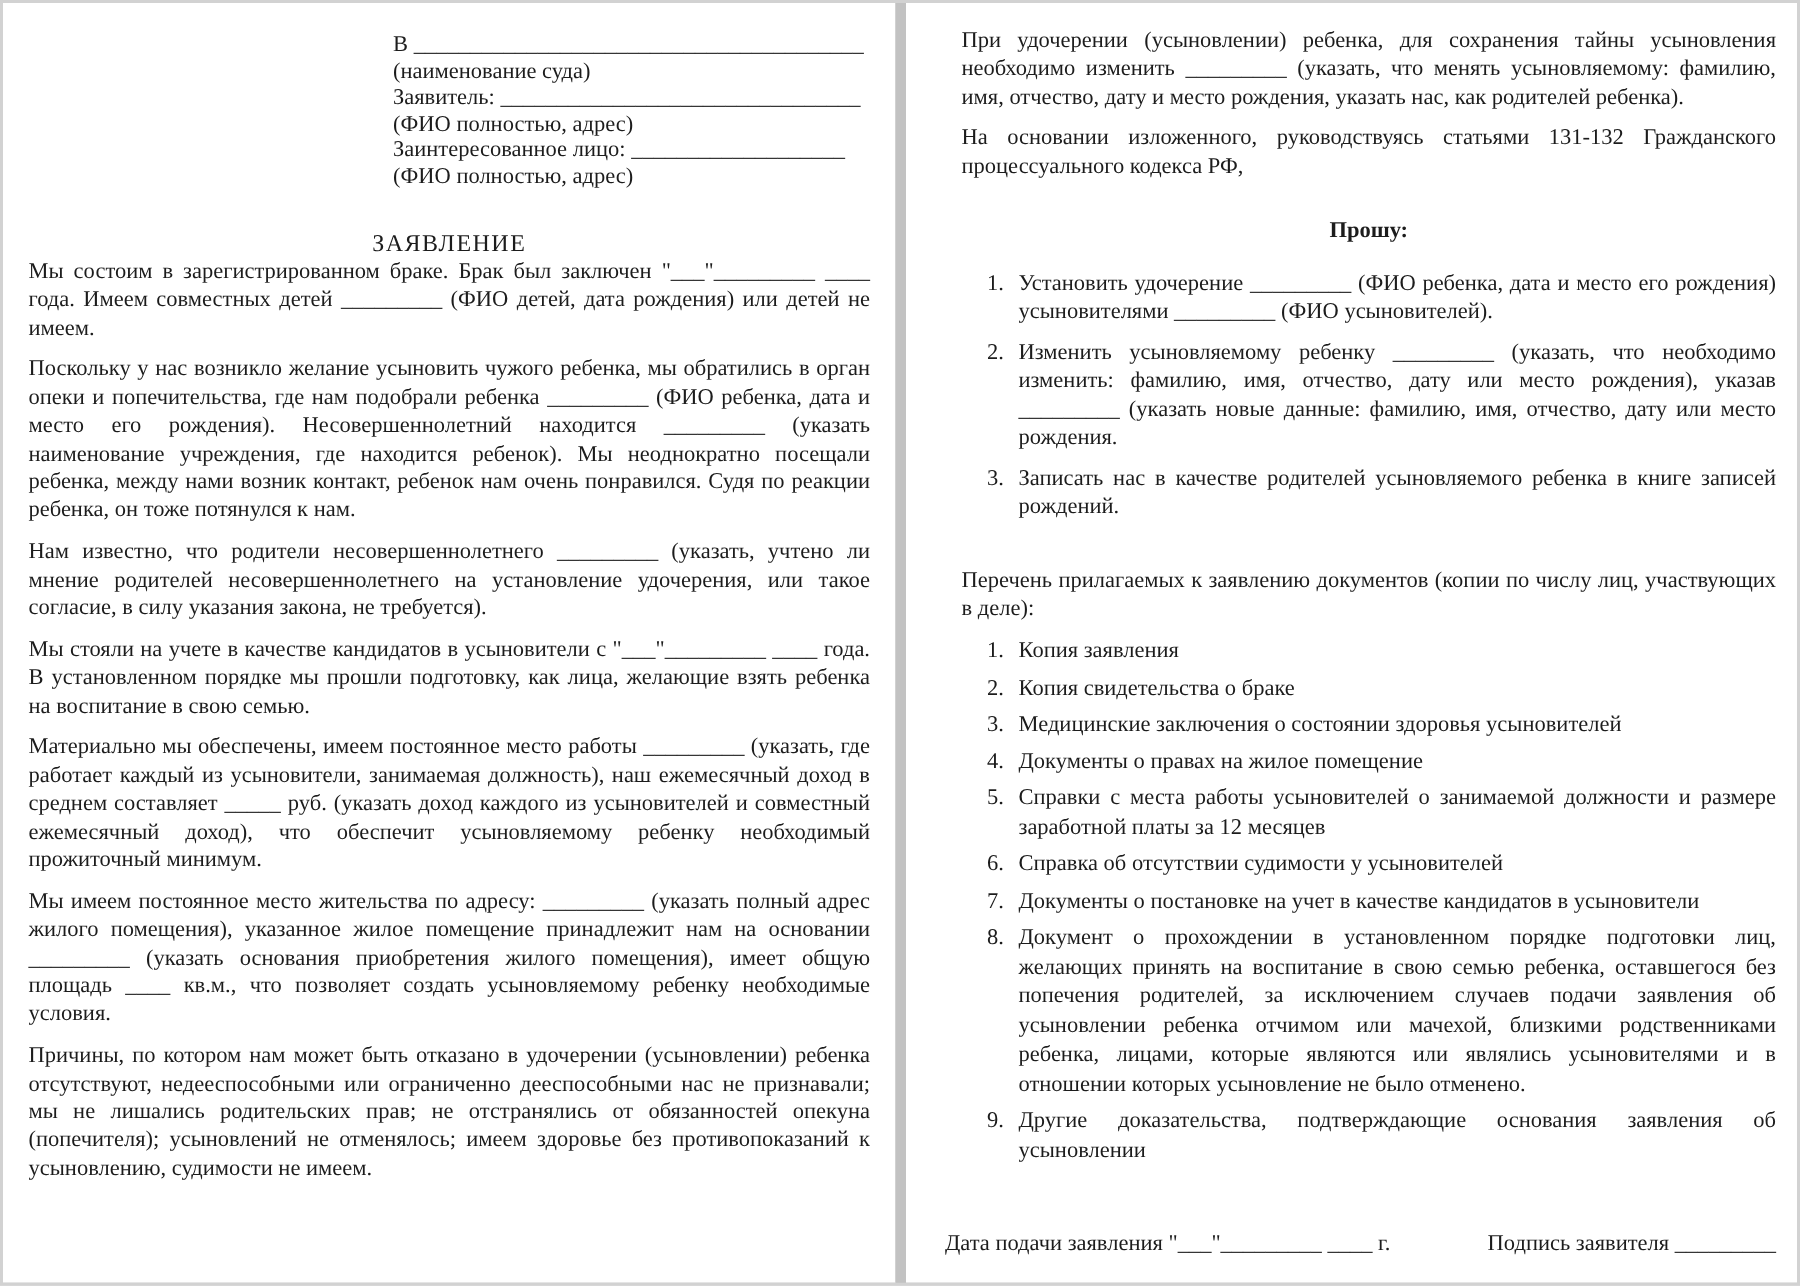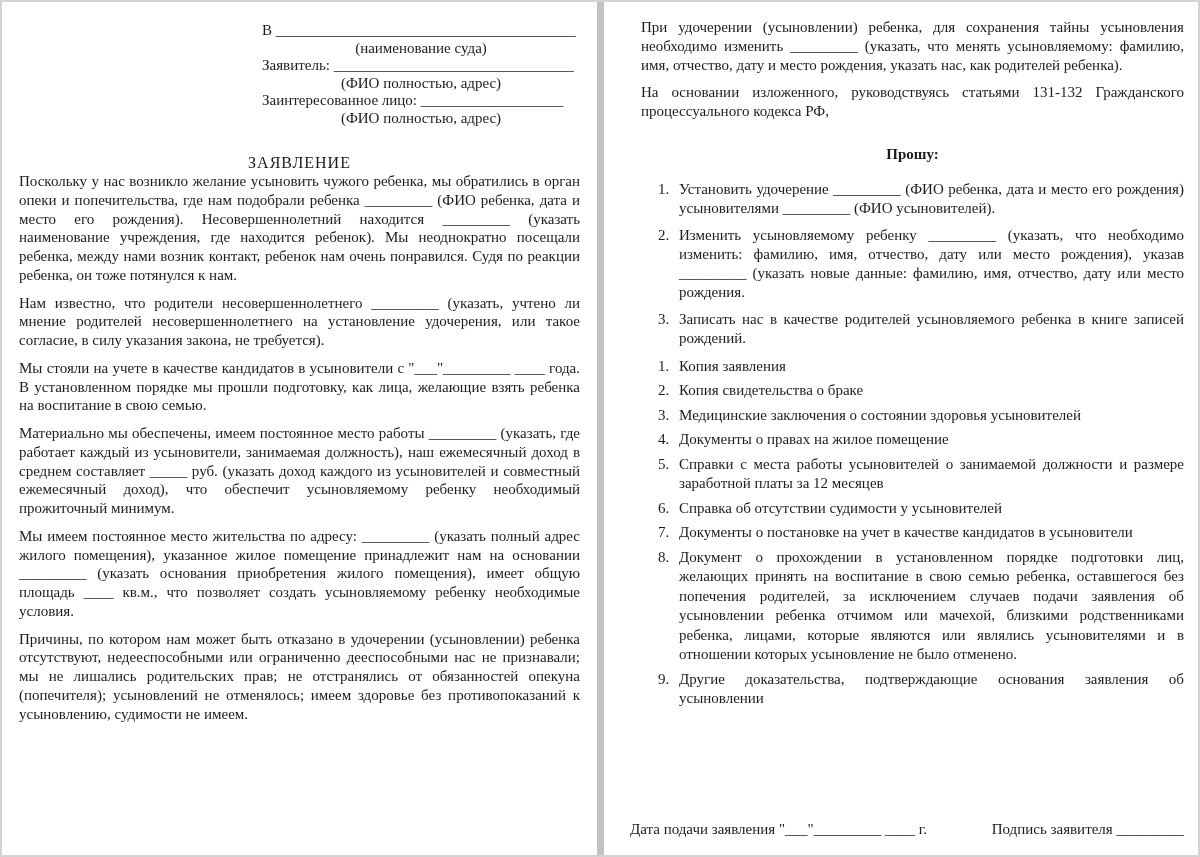--- a/index.html
+++ b/index.html
@@ -13,21 +13,21 @@
   .page {
     background: #ffffff; height: 853px; box-sizing: border-box;
     overflow: hidden;
   }
   .page-left  { width: 595px; padding: 20px 17px 0 17px; }
   .divider    { width: 7px; background: #c2c2c2; }
   .page-right { width: 594px; padding: 16px 14px 0 37px; position: relative; }
 
   .court-header { width: 318px; margin-left: auto; line-height: 17.5px; }
   .hline { white-space: nowrap; overflow: hidden; }
-  .hcap  { text-align: center; }
+  .hcap  { text-align: left; }
 
   .title    { text-align: center; margin-top: 26px; font-size: 16px; letter-spacing: 1px; line-height: 19px; }
   .subtitle { text-align: center; margin: 15px 0 12px 0; line-height: 19px; }
 
   .para { margin: 0 0 9px 0; text-align: justify; line-height: 1.25; }
 
   .center-heading { text-align: center; margin: 24px 0 16px 0; line-height: 19px; font-weight: bold; }
 
   .list-item { display: flex; }
   .list-item .num { flex: none; width: 21px; margin-left: 17px; line-height: 1.25; }
@@ -53,20 +53,21 @@
       <div class="hline">В ________________________________________</div>
       <div class="hcap">(наименование суда)</div>
       <div class="hline">Заявитель: ________________________________</div>
       <div class="hcap">(ФИО полностью, адрес)</div>
       <div class="hline">Заинтересованное лицо: ___________________</div>
       <div class="hcap">(ФИО полностью, адрес)</div>
     </div>
 
     <div class="title">ЗАЯВЛЕНИЕ</div>
 
+    <p class="para">Мы состоим в зарегистрированном браке. Брак был заключен "___"_________ ____ года. Имеем совместных детей _________ (ФИО детей, дата рождения) или детей не имеем.</p>
     <p class="para">Поскольку у нас возникло желание усыновить чужого ребенка, мы обратились в орган опеки и попечительства, где нам подобрали ребенка _________ (ФИО ребенка, дата и место его рождения). Несовершеннолетний находится _________ (указать наименование учреждения, где находится ребенок). Мы неоднократно посещали ребенка, между нами возник контакт, ребенок нам очень понравился. Судя по реакции ребенка, он тоже потянулся к нам.</p>
     <p class="para">Нам известно, что родители несовершеннолетнего _________ (указать, учтено ли мнение родителей несовершеннолетнего на установление удочерения, или такое согласие, в силу указания закона, не требуется).</p>
     <p class="para">Мы стояли на учете в качестве кандидатов в усыновители с "___"_________ ____ года. В установленном порядке мы прошли подготовку, как лица, желающие взять ребенка на воспитание в свою семью.</p>
     <p class="para">Материально мы обеспечены, имеем постоянное место работы _________ (указать, где работает каждый из усыновители, занимаемая должность), наш ежемесячный доход в среднем составляет _____ руб. (указать доход каждого из усыновителей и совместный ежемесячный доход), что обеспечит усыновляемому ребенку необходимый прожиточный минимум.</p>
     <p class="para">Мы имеем постоянное место жительства по адресу: _________ (указать полный адрес жилого помещения), указанное жилое помещение принадлежит нам на основании _________ (указать основания приобретения жилого помещения), имеет общую площадь ____ кв.м., что позволяет создать усыновляемому ребенку необходимые условия.</p>
     <p class="para">Причины, по котором нам может быть отказано в удочерении (усыновлении) ребенка отсутствуют, недееспособными или ограниченно дееспособными нас не признавали; мы не лишались родительских прав; не отстранялись от обязанностей опекуна (попечителя); усыновлений не отменялось; имеем здоровье без противопоказаний к усыновлению, судимости не имеем.</p>
   </div>
 
   <div class="divider"></div>
 
@@ -82,20 +83,21 @@
     </div>
     <div class="list-item request">
       <span class="num">2.</span>
       <span class="txt">Изменить усыновляемому ребенку _________ (указать, что необходимо изменить: фамилию, имя, отчество, дату или место рождения), указав _________ (указать новые данные: фамилию, имя, отчество, дату или место рождения.</span>
     </div>
     <div class="list-item request">
       <span class="num">3.</span>
       <span class="txt">Записать нас в качестве родителей усыновляемого ребенка в книге записей рождений.</span>
     </div>
 
+    <p class="attach-intro">Перечень прилагаемых к заявлению документов (копии по числу лиц, участвующих в деле):</p>
 
     <div class="list-item attach">
       <span class="num">1.</span>
       <span class="txt">Копия заявления</span>
     </div>
     <div class="list-item attach">
       <span class="num">2.</span>
       <span class="txt">Копия свидетельства о браке</span>
     </div>
     <div class="list-item attach">

